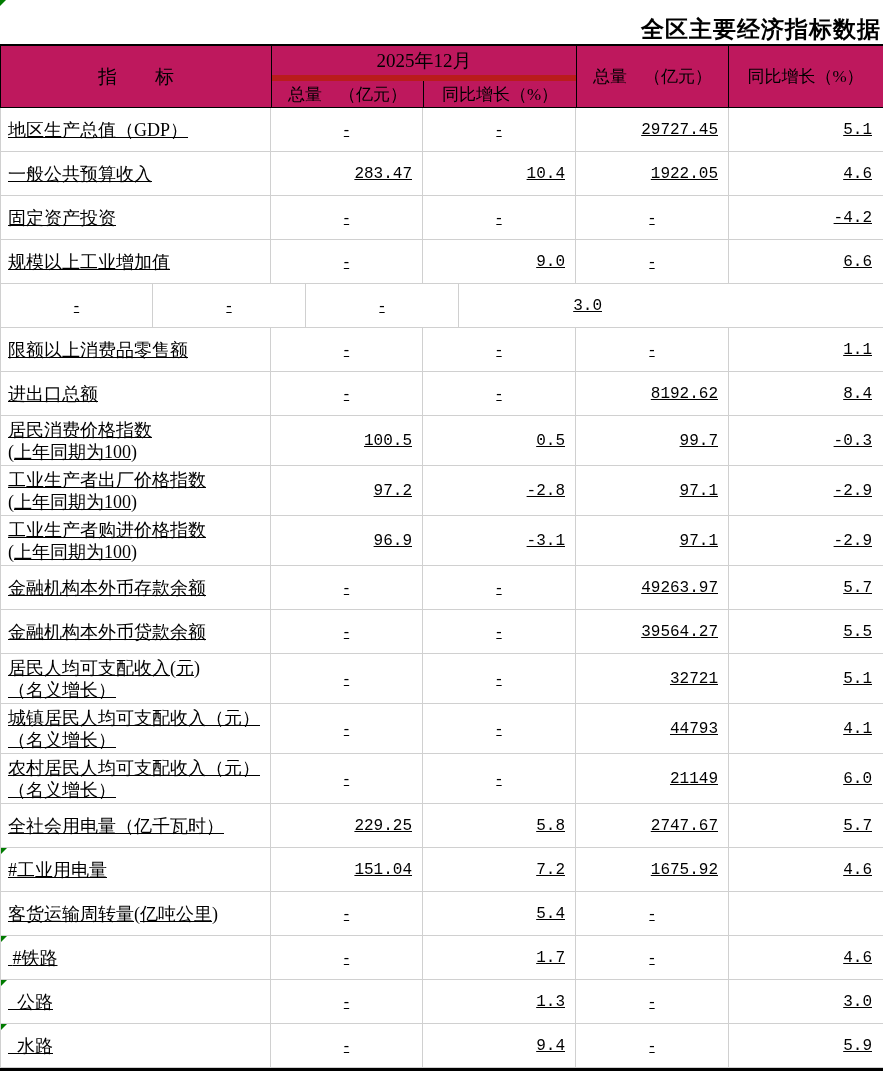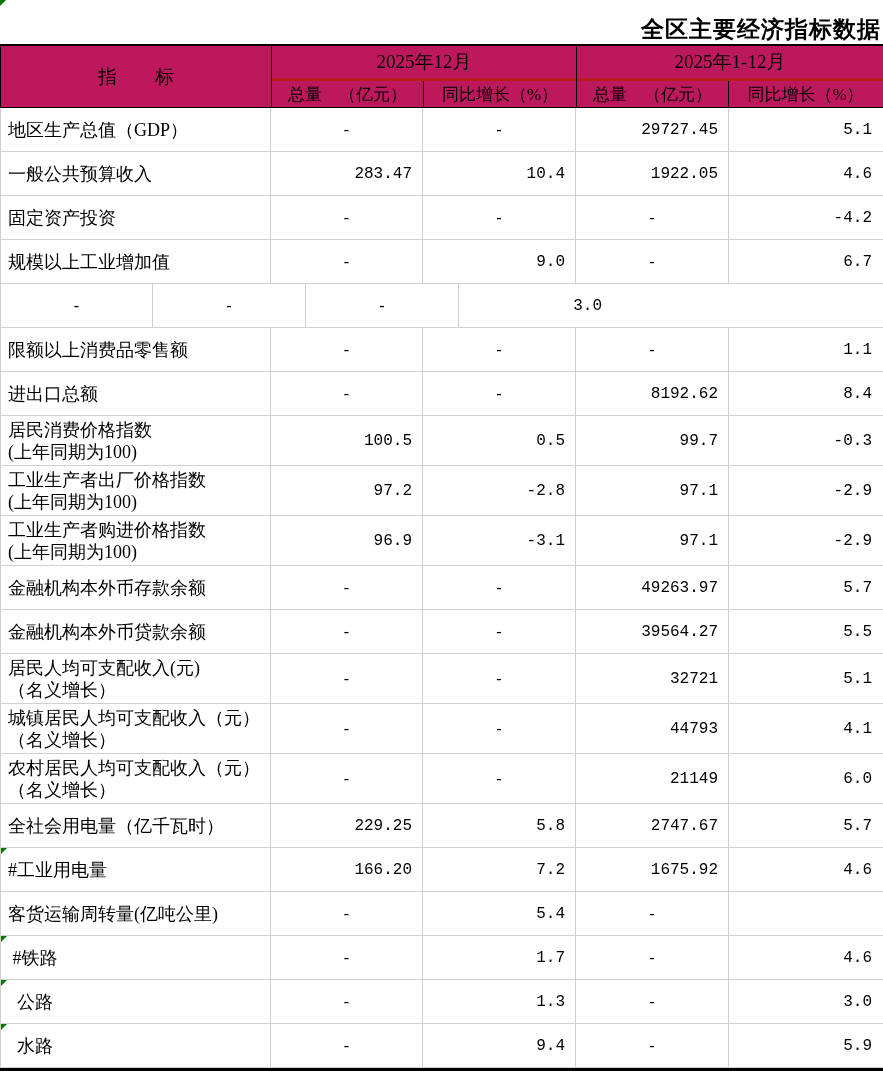--- a/index.html
+++ b/index.html
@@ -41,35 +41,35 @@
     width:271px;
     border-right:1px solid #000;
     display:flex;align-items:center;justify-content:center;
     font-size:19px;white-space:pre;
     box-sizing:border-box;
   }
   .h-group{display:flex;flex-direction:column;box-sizing:border-box;}
   .h-group.g1{width:305px;border-right:1px solid #000;}
   .h-group.g2{width:306px;}
   .h-month{
-    height:35px;border-bottom:3px solid #b91c1c;
+    height:35px;border-bottom:6px solid #b91c1c;
     display:flex;align-items:center;justify-content:center;
     font-size:19px;box-sizing:border-box;
   }
   .h-subs{flex:1;display:flex;}
   .h-sub{
     display:flex;align-items:center;justify-content:center;
     font-size:17px;white-space:pre;box-sizing:border-box;
   }
   .g1 .h-sub.s1{width:152px;border-right:1px solid #000;}
   .g1 .h-sub.s2{width:152px;}
   .g2 .h-sub.s1{width:152px;border-right:1px solid #000;}
   .g2 .h-sub.s2{width:153px;}
   
-  .tbody{border-left:1px solid #d0d0d0;}
+  .tbody{border-left:1px solid #d0d0d0;text-decoration:underline;}
   .trow{
     display:flex;height:44px;box-sizing:border-box;
     border-bottom:1px solid #d0d0d0;
     background:#fff;
   }
   .trow.tall{height:50px;}
   .cell{box-sizing:border-box;border-right:1px solid #d0d0d0;}
   .c-label{
     position:relative;
     width:270px;
@@ -112,21 +112,20 @@
   <div class="thead">
     <div class="h-indicator">指　　标</div>
     <div class="h-group g1">
       <div class="h-month">2025年12月</div>
       <div class="h-subs">
         <div class="h-sub s1">总量　（亿元）</div>
         <div class="h-sub s2">同比增长（%）</div>
       </div>
     </div>
     <div class="h-group g2">
-      <div class="h-month">2025年1-12月</div>
       <div class="h-subs">
         <div class="h-sub s1">总量　（亿元）</div>
         <div class="h-sub s2">同比增长（%）</div>
       </div>
     </div>
   </div>
 
   <div class="tbody">
   <div class="trow">
     <div class="cell c-label">
@@ -166,21 +165,21 @@
 
   <div class="trow">
     <div class="cell c-label">
       
       <div class="l1">规模以上工业增加值</div>
       
     </div>
     <div class="cell c-num c1 dash">-</div>
     <div class="cell c-num c2">9.0</div>
     <div class="cell c-num c3 dash">-</div>
-    <div class="cell c-num c4">6.7</div>
+    <div class="cell c-num c4">6.6</div>
   </div>
 
   <div class="trow">
     <div class="cell c-num c1 dash">-</div>
     <div class="cell c-num c2 dash">-</div>
     <div class="cell c-num c3 dash">-</div>
     <div class="cell c-num c4">3.0</div>
   </div>
 
   <div class="trow">
@@ -314,21 +313,21 @@
     <div class="cell c-num c3">2747.67</div>
     <div class="cell c-num c4">5.7</div>
   </div>
 
   <div class="trow has-comment">
     <div class="cell c-label">
       <span class="marker"></span>
       <div class="l1">#工业用电量</div>
       
     </div>
-    <div class="cell c-num c1">166.20</div>
+    <div class="cell c-num c1">151.04</div>
     <div class="cell c-num c2">7.2</div>
     <div class="cell c-num c3">1675.92</div>
     <div class="cell c-num c4">4.6</div>
   </div>
 
   <div class="trow">
     <div class="cell c-label">
       
       <div class="l1">客货运输周转量(亿吨公里)</div>
       

